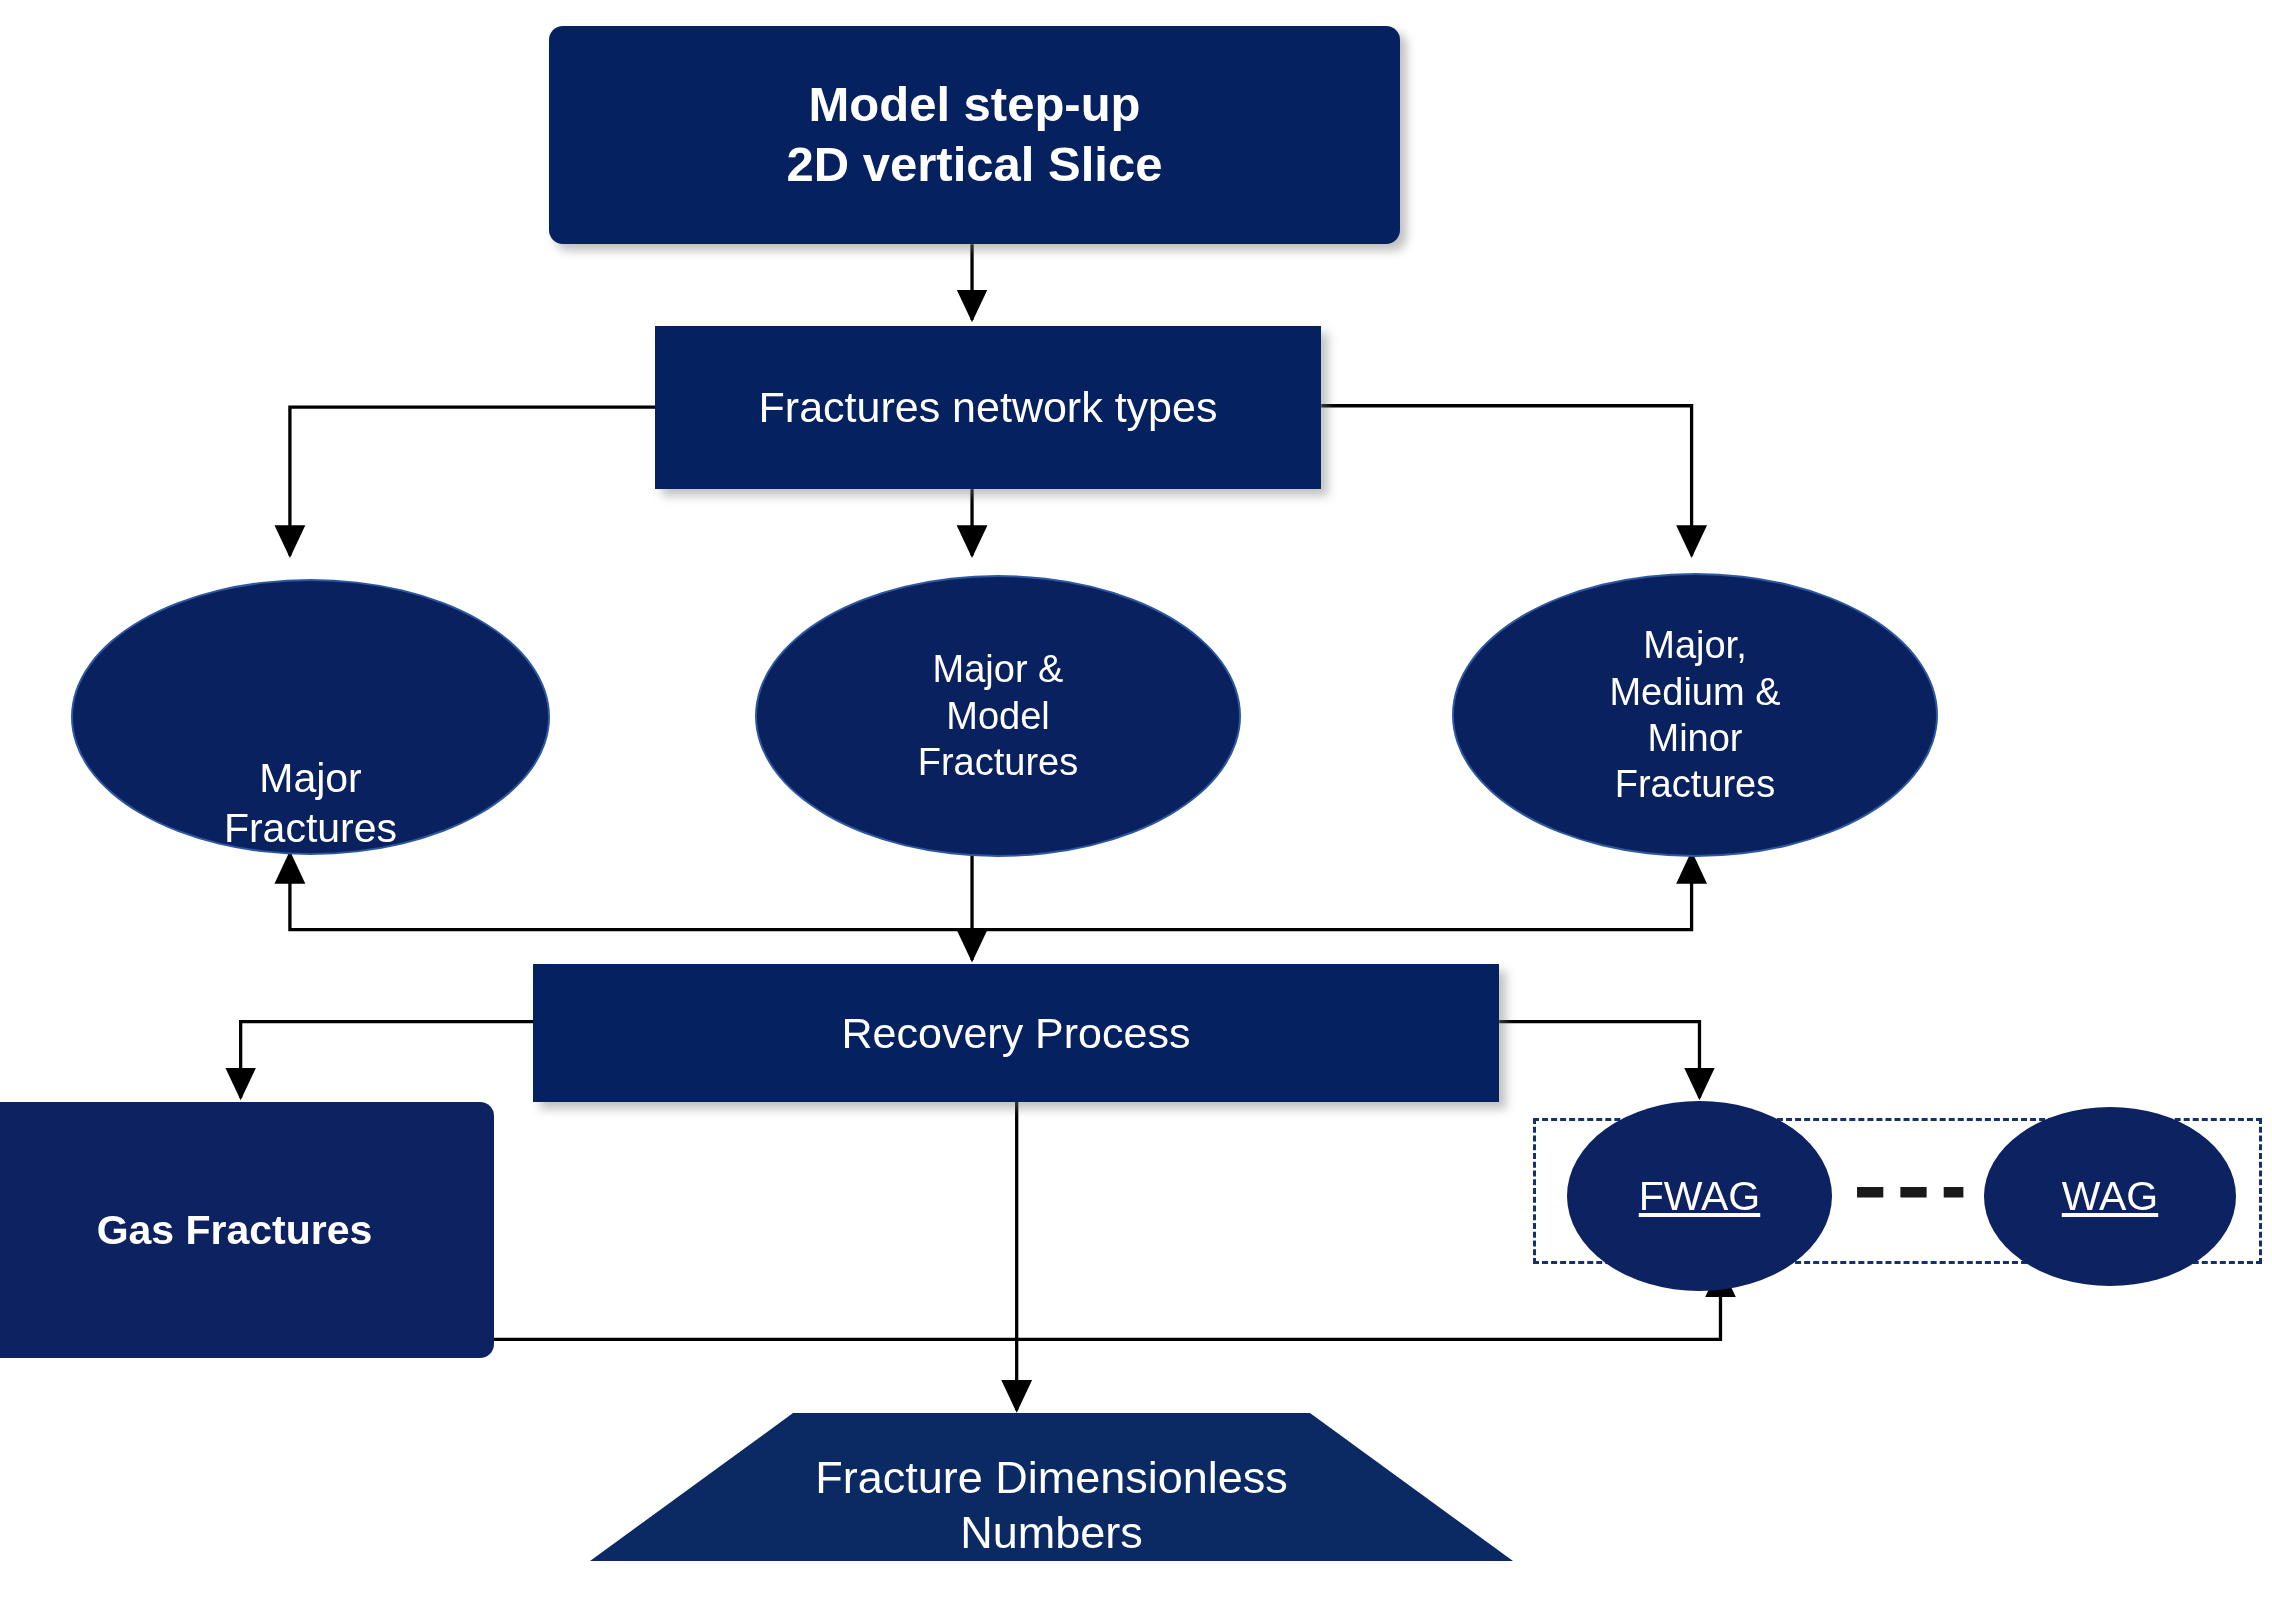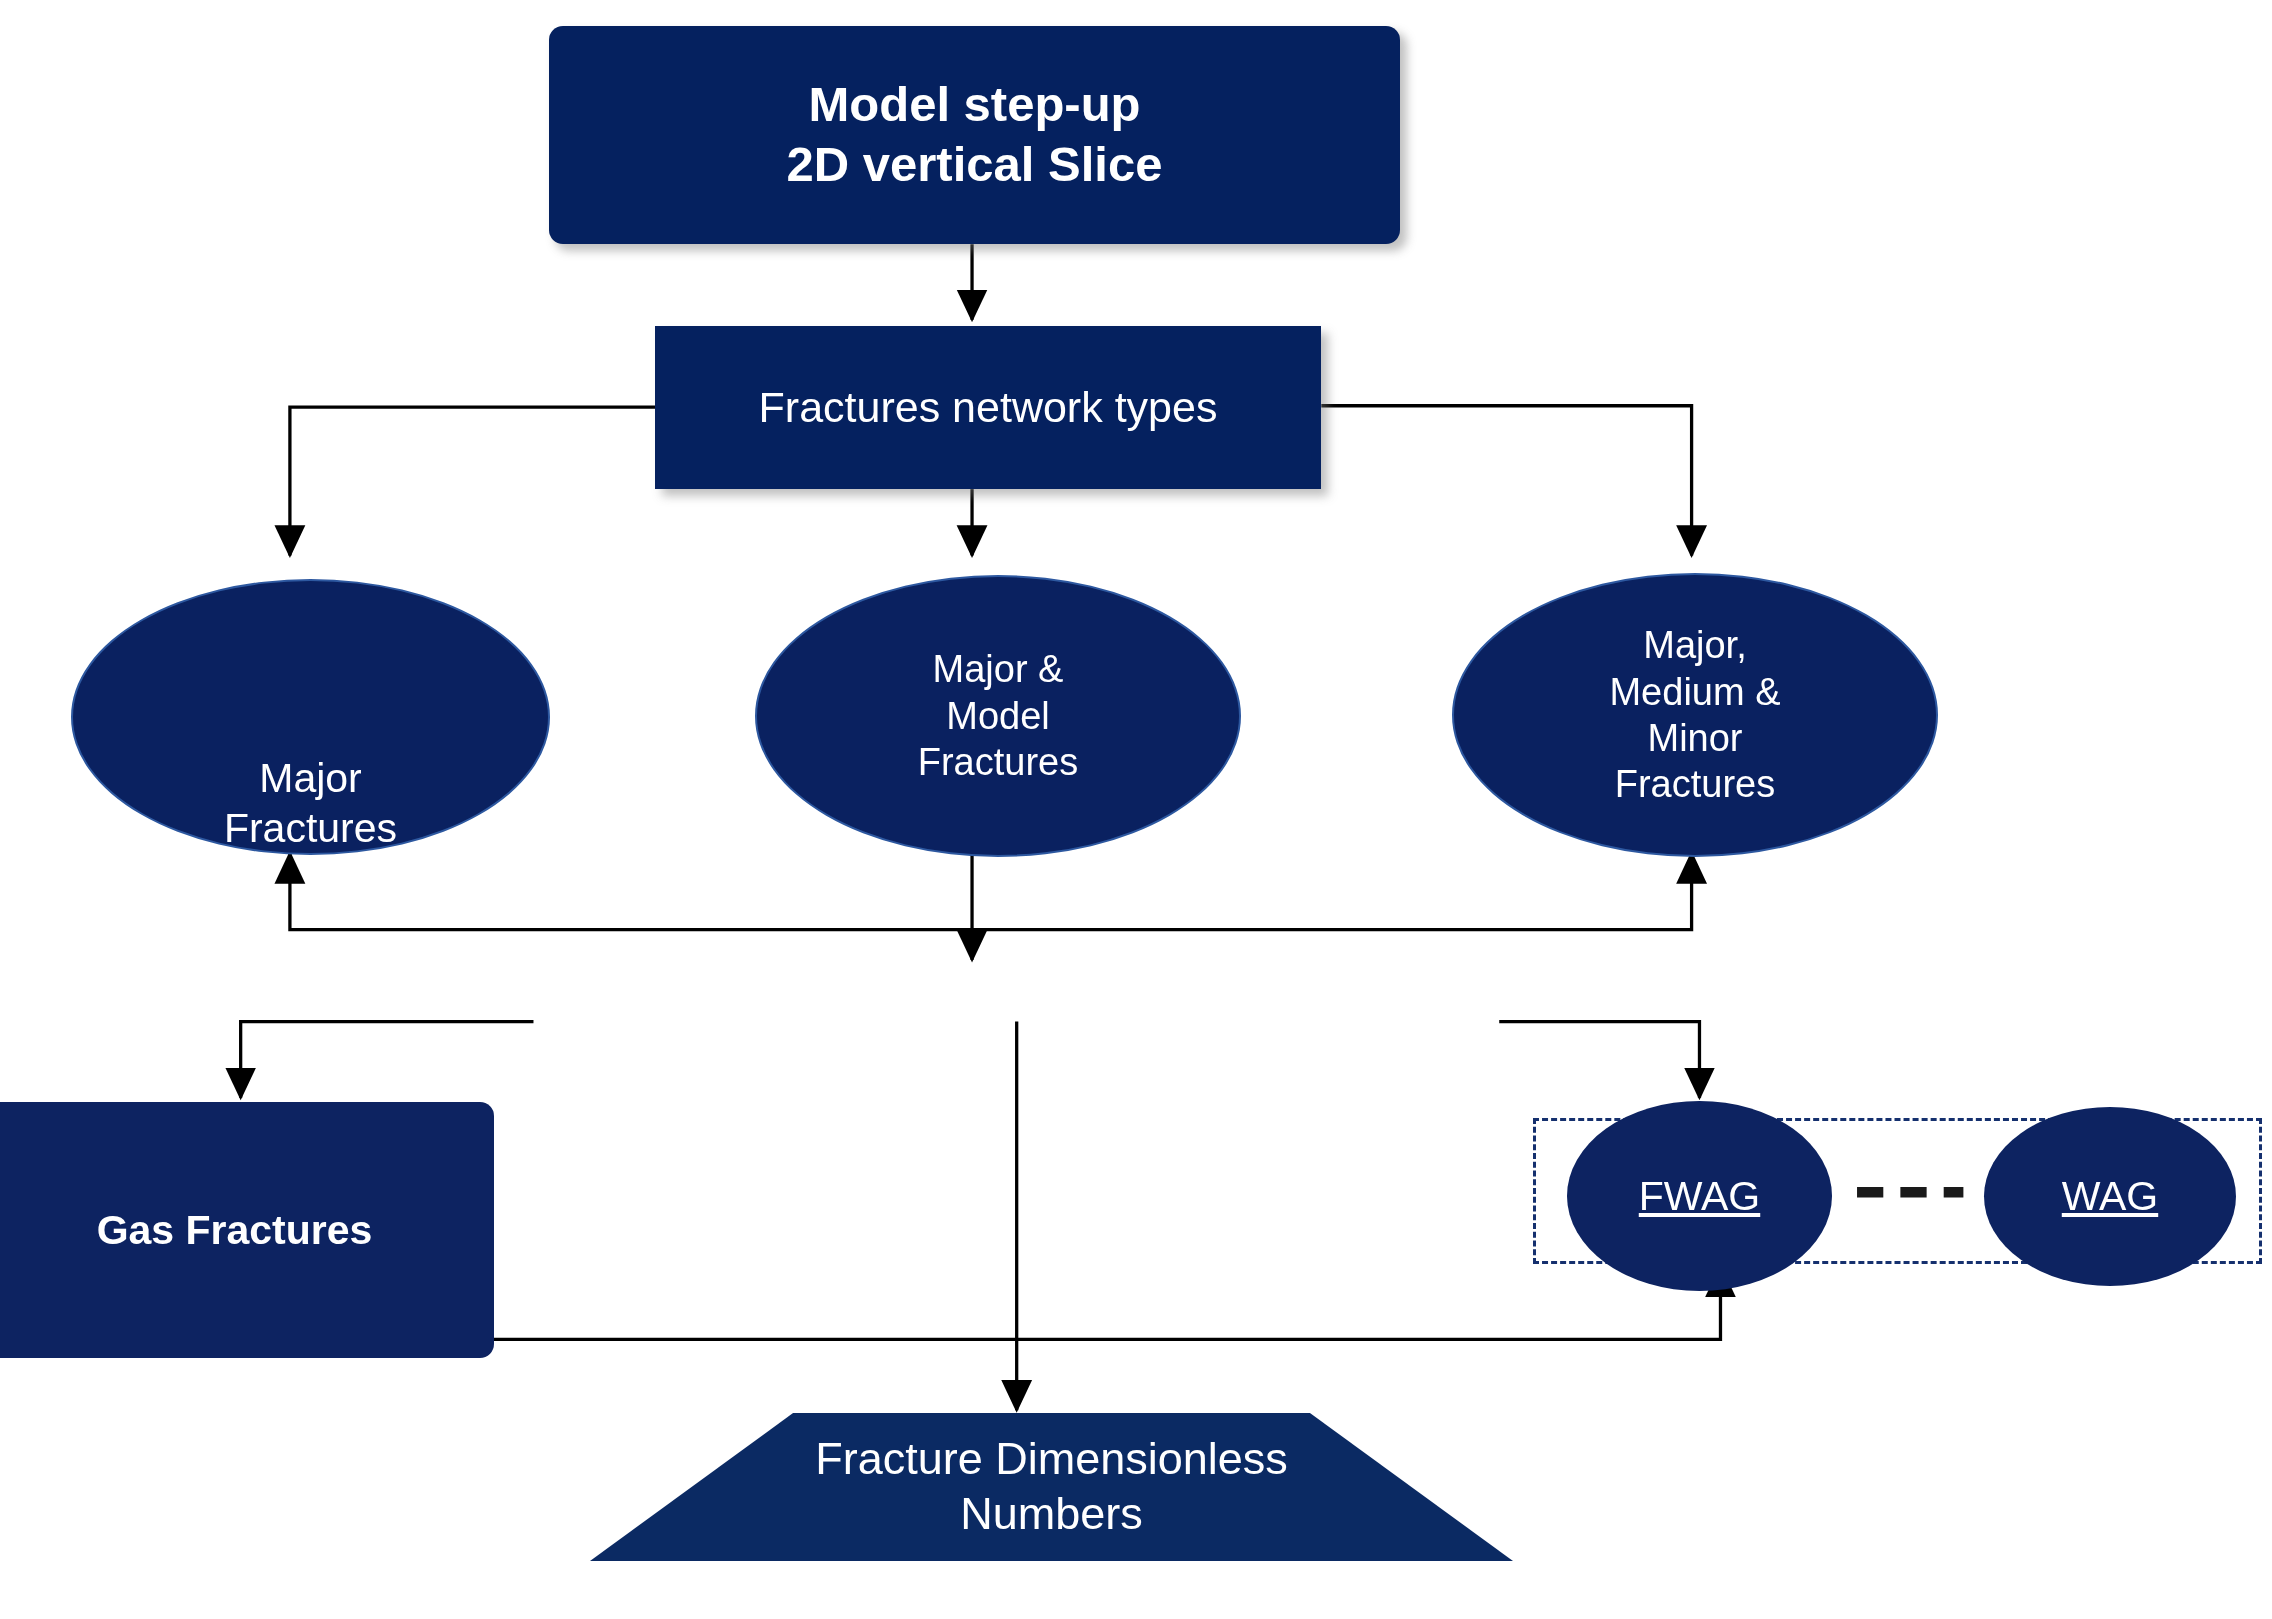--- a/index.html
+++ b/index.html
@@ -151,36 +151,39 @@
 
   <div class="node ellipse t-ell-md" style="left:1452px; top:573px; width:486px; height:284px;">
     <div class="txt">
       <div>Major,</div>
       <div>Medium &amp;</div>
       <div>Minor</div>
       <div>Fractures</div>
     </div>
   </div>
 
+  <div class="node rect t-box" style="left:533px; top:964px; width:966px; height:138px;">
+    <div class="txt">Recovery Process</div>
+  </div>
 
   <div class="node ellipse-plain t-gas bold" style="left:-25px; top:1102px; width:519px; height:256px;">
     <div class="txt">Gas Fractures</div>
   </div>
 
   <div class="dashdot-frame" style="left:1533px; top:1118px; width:729px; height:146px;"></div>
 
   <div class="node ellipse-plain t-wag" style="left:1567px; top:1101px; width:265px; height:190px;">
     <div class="txt">FWAG</div>
   </div>
 
   <div class="node ellipse-plain t-wag" style="left:1984px; top:1107px; width:252px; height:179px;">
     <div class="txt">WAG</div>
   </div>
 
-  <div class="node trapezoid t-trap" style="left:590px; top:1413px; width:923px; height:148px;">
+  <div class="node trapezoid t-trap" style="left:590px; top:1413px; width:923px; height:148px;align-items:flex-end;">
     <div class="txt">
       <div>Fracture Dimensionless</div>
       <div>Numbers</div>
     </div>
   </div>
 
 </div>
 
 
 </body></html>

